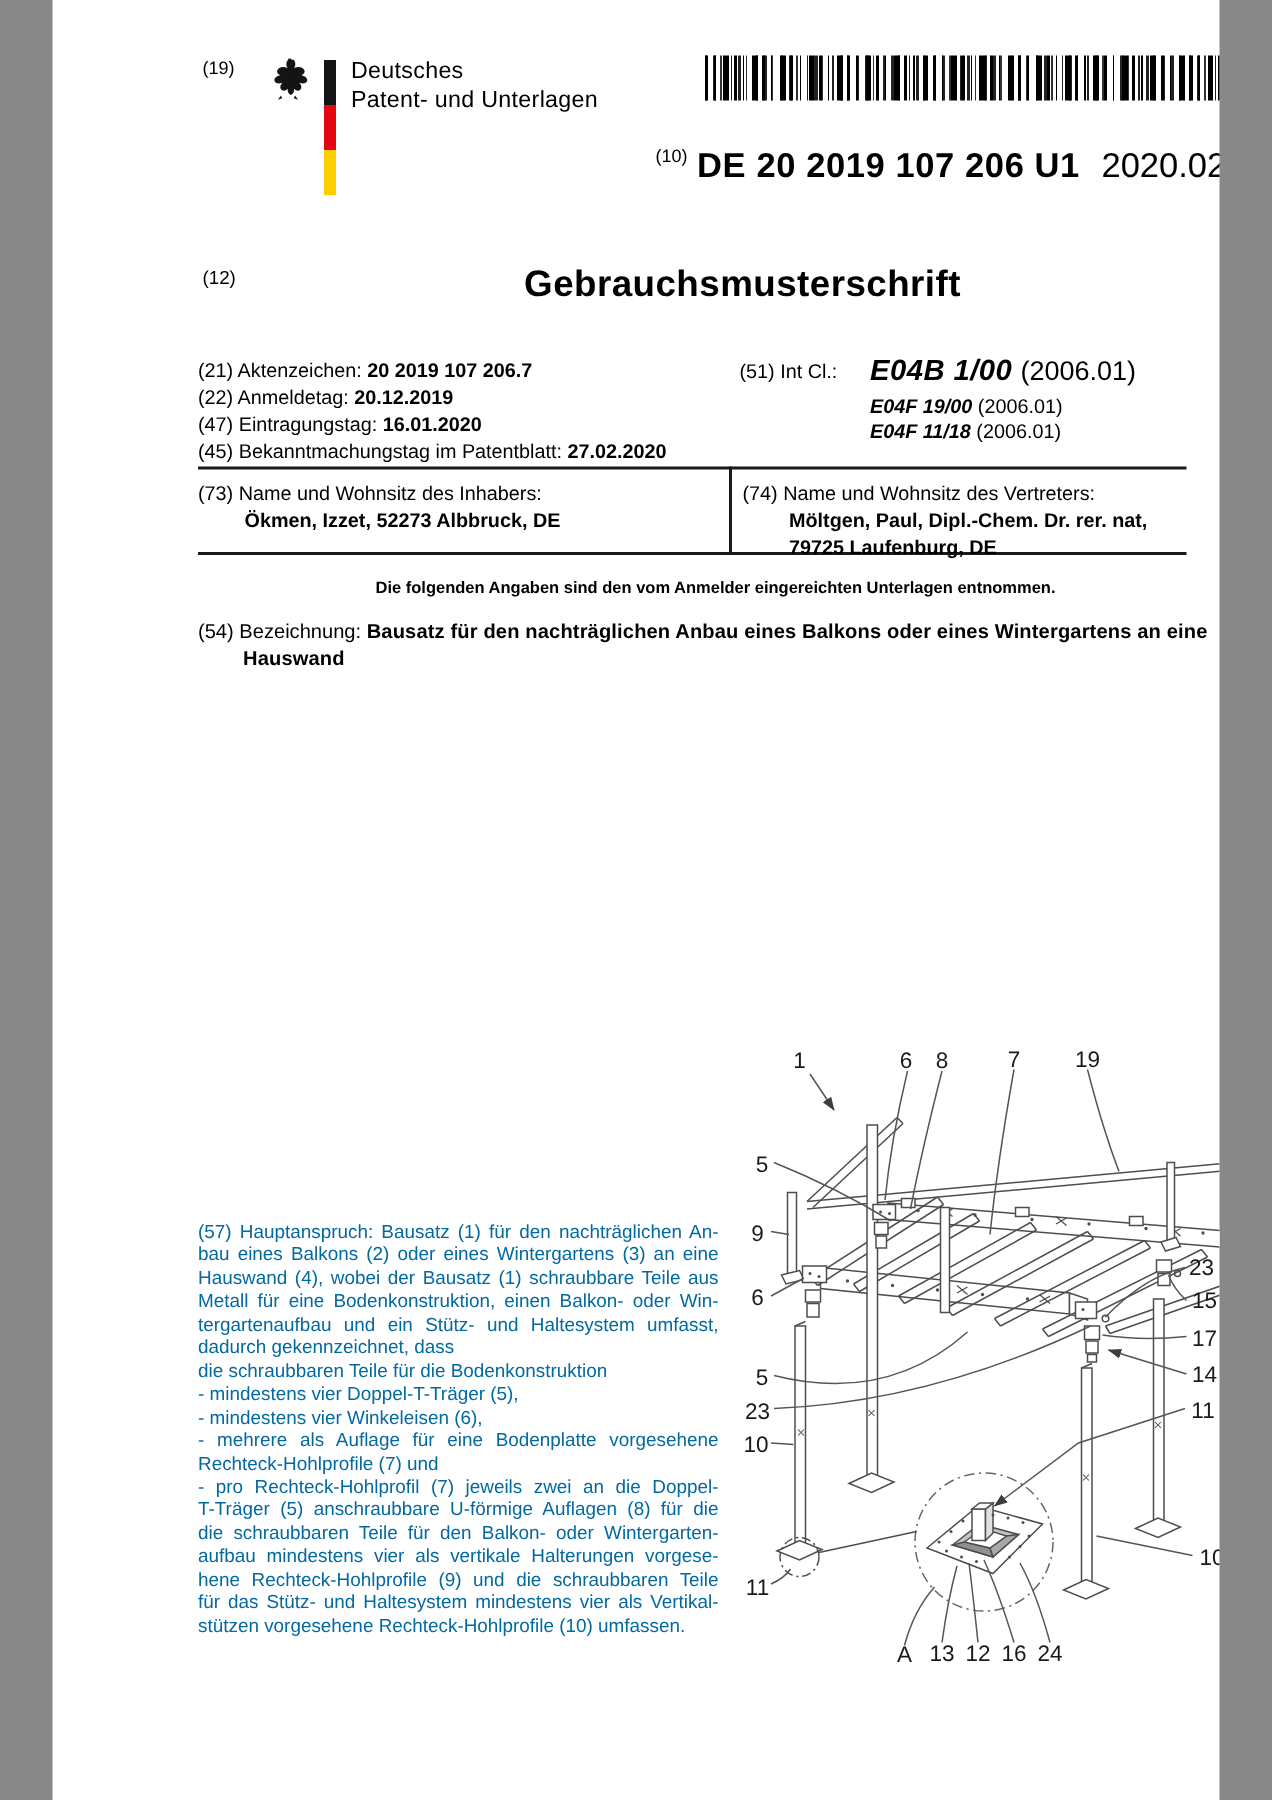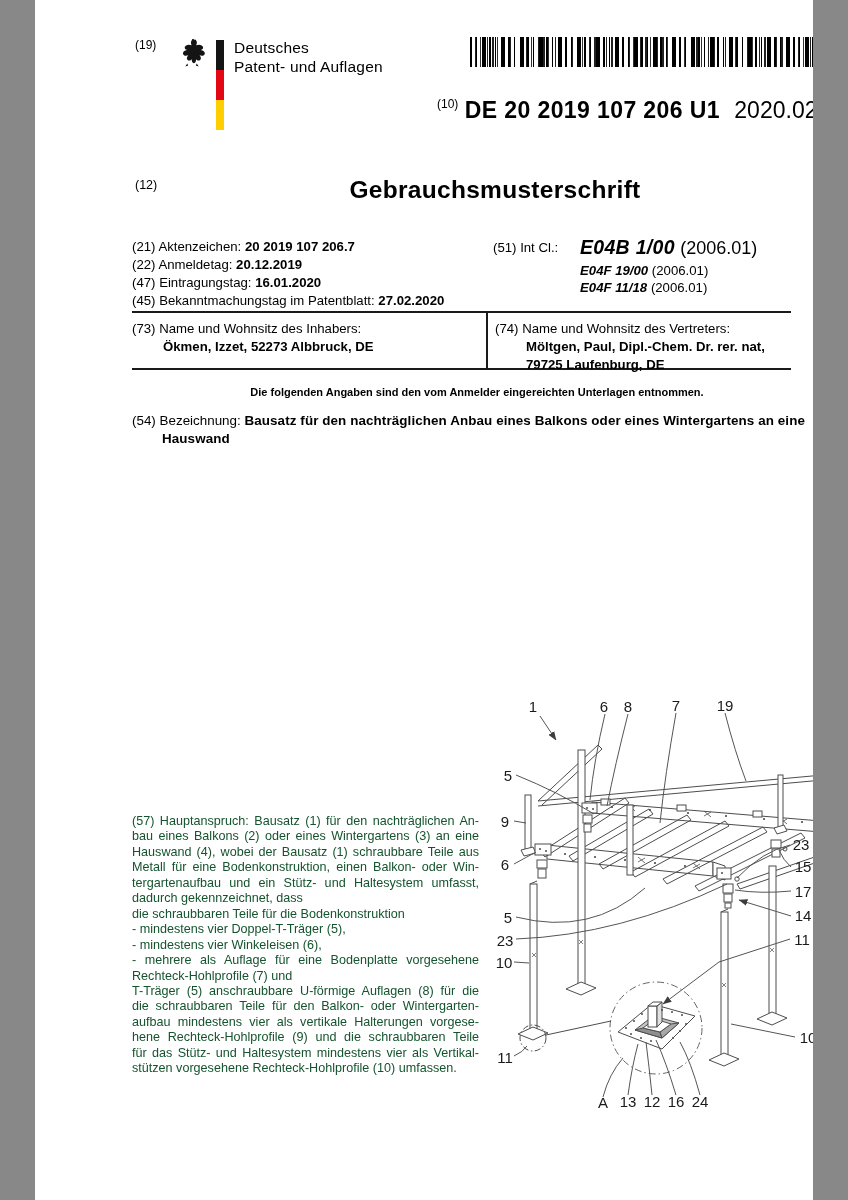--- a/index.html
+++ b/index.html
@@ -44,21 +44,21 @@
   
   .party{font-size:13.2px;line-height:18px;}
   .party .val{font-weight:bold;}
   .party73{left:97px;top:320px;width:330px;padding-left:31px;text-indent:-31px;}
   .party74{left:460px;top:320px;width:278px;padding-left:31px;text-indent:-31px;}
   
   .notice{left:97px;top:386px;width:690px;text-align:center;font-weight:bold;font-size:11px;}
   .desig{left:97px;top:412px;width:660px;font-size:13.4px;line-height:18px;padding-left:30px;text-indent:-30px;}
   .desig b{letter-spacing:.1px;}
   
-  .claim{left:97px;top:814px;width:347px;font-size:12.6px;line-height:15.45px;color:#14532d;}
+  .claim{left:97px;top:814px;width:347px;font-size:12.6px;line-height:15.45px;color:#0369a1;}
   .claim .jl{text-align:justify;text-align-last:justify;}
   .claim .sl{text-align:left;}
   
   .fig{left:440px;top:695px;width:408px;height:420px;}
   .fig text{font-family:"Liberation Sans",sans-serif;}
 </style>
 </head>
 <body>
 
 <div class="page">
@@ -72,21 +72,21 @@
   </svg>
 
   <span class="abs flagbar">
     <i style="background:#151515"></i>
     <i style="background:#e30613"></i>
     <i style="background:#ffce00"></i>
   </span>
 
   <div class="abs officename">
     <div>Deutsches</div>
-    <div>Patent- und Auflagen</div>
+    <div>Patent- und Unterlagen</div>
   </div>
 
   <div class="abs barcode"></div>
 
   <div class="abs docnum">
     <sup>(10)</sup>
     <b>DE 20 2019 107 206 U1</b>
     <span class="date">2020.02.27</span>
   </div>
 
@@ -138,20 +138,21 @@
     <div class="jl">bau eines Balkons (2) oder eines Wintergartens (3) an eine</div>
     <div class="jl">Hauswand (4), wobei der Bausatz (1) schraubbare Teile aus</div>
     <div class="jl">Metall für eine Bodenkonstruktion, einen Balkon- oder Win-</div>
     <div class="jl">tergartenaufbau und ein Stütz- und Haltesystem umfasst,</div>
     <div class="sl">dadurch gekennzeichnet, dass</div>
     <div class="sl">die schraubbaren Teile für die Bodenkonstruktion</div>
     <div class="sl">- mindestens vier Doppel-T-Träger (5),</div>
     <div class="sl">- mindestens vier Winkeleisen (6),</div>
     <div class="jl">- mehrere als Auflage für eine Bodenplatte vorgesehene</div>
     <div class="sl">Rechteck-Hohlprofile (7) und</div>
+    <div class="jl">- pro Rechteck-Hohlprofil (7) jeweils zwei an die Doppel-</div>
     <div class="jl">T-Träger (5) anschraubbare U-förmige Auflagen (8) für die</div>
     <div class="jl">die schraubbaren Teile für den Balkon- oder Wintergarten-</div>
     <div class="jl">aufbau mindestens vier als vertikale Halterungen vorgese-</div>
     <div class="jl">hene Rechteck-Hohlprofile (9) und die schraubbaren Teile</div>
     <div class="jl">für das Stütz- und Haltesystem mindestens vier als Vertikal-</div>
     <div class="sl">stützen vorgesehene Rechteck-Hohlprofile (10) umfassen.</div>
   </div>
 
   <svg class="abs fig" viewBox="440 695 408 420">
     <defs>

